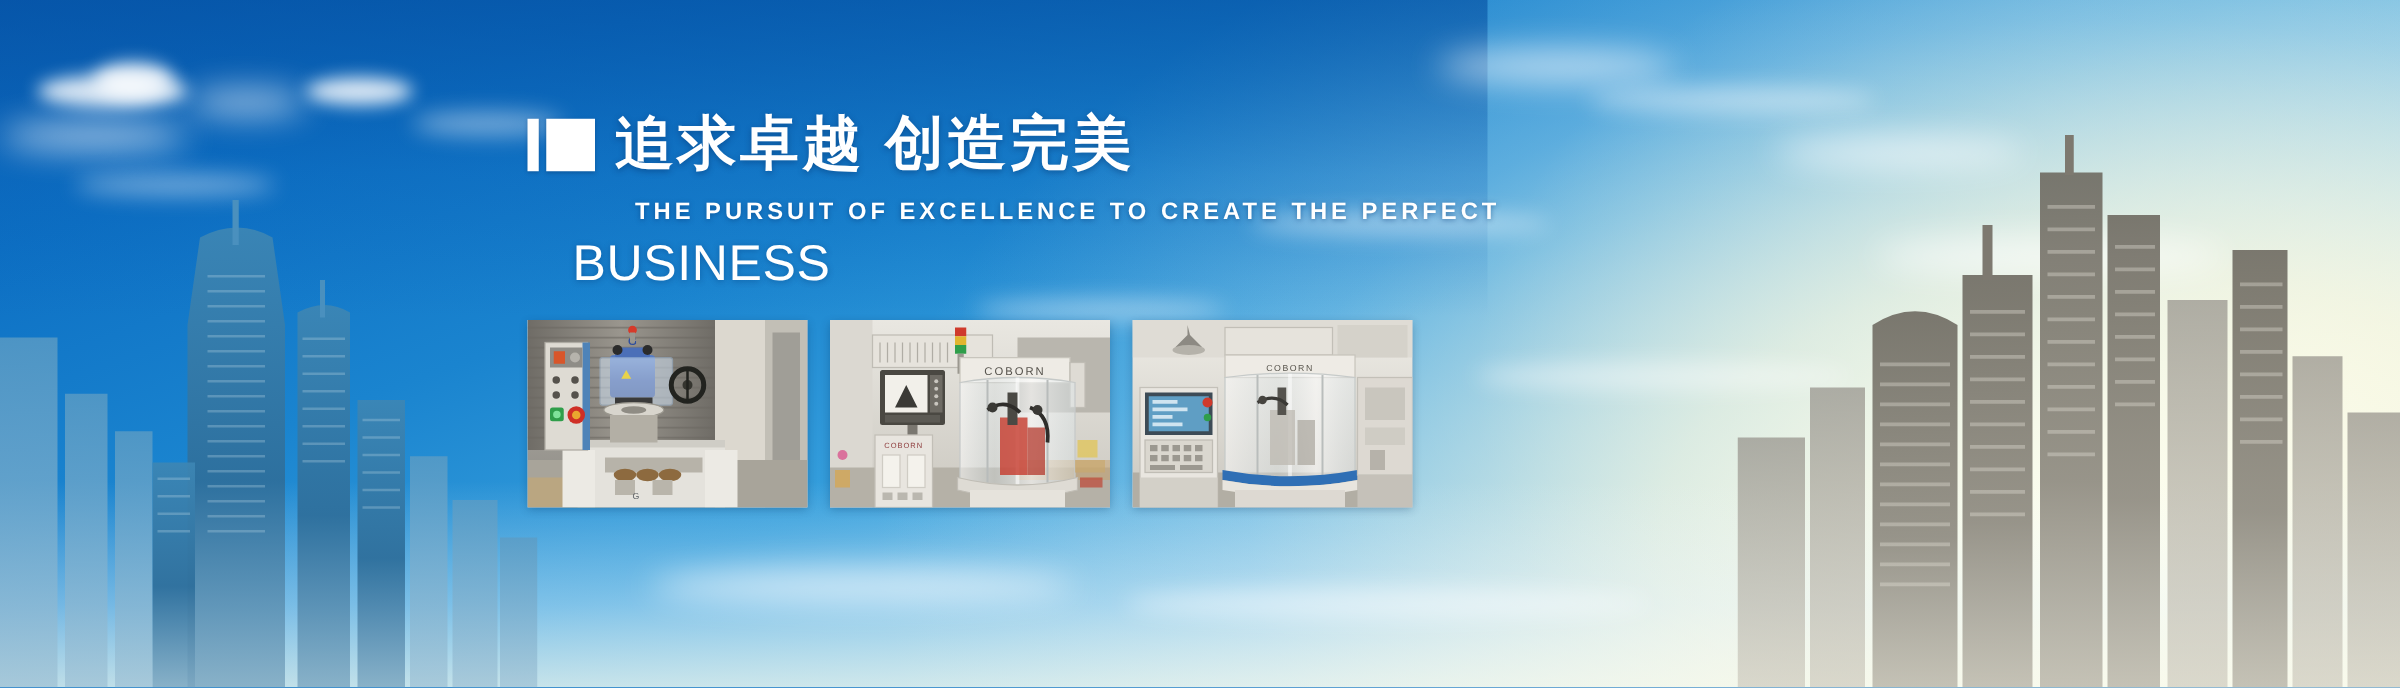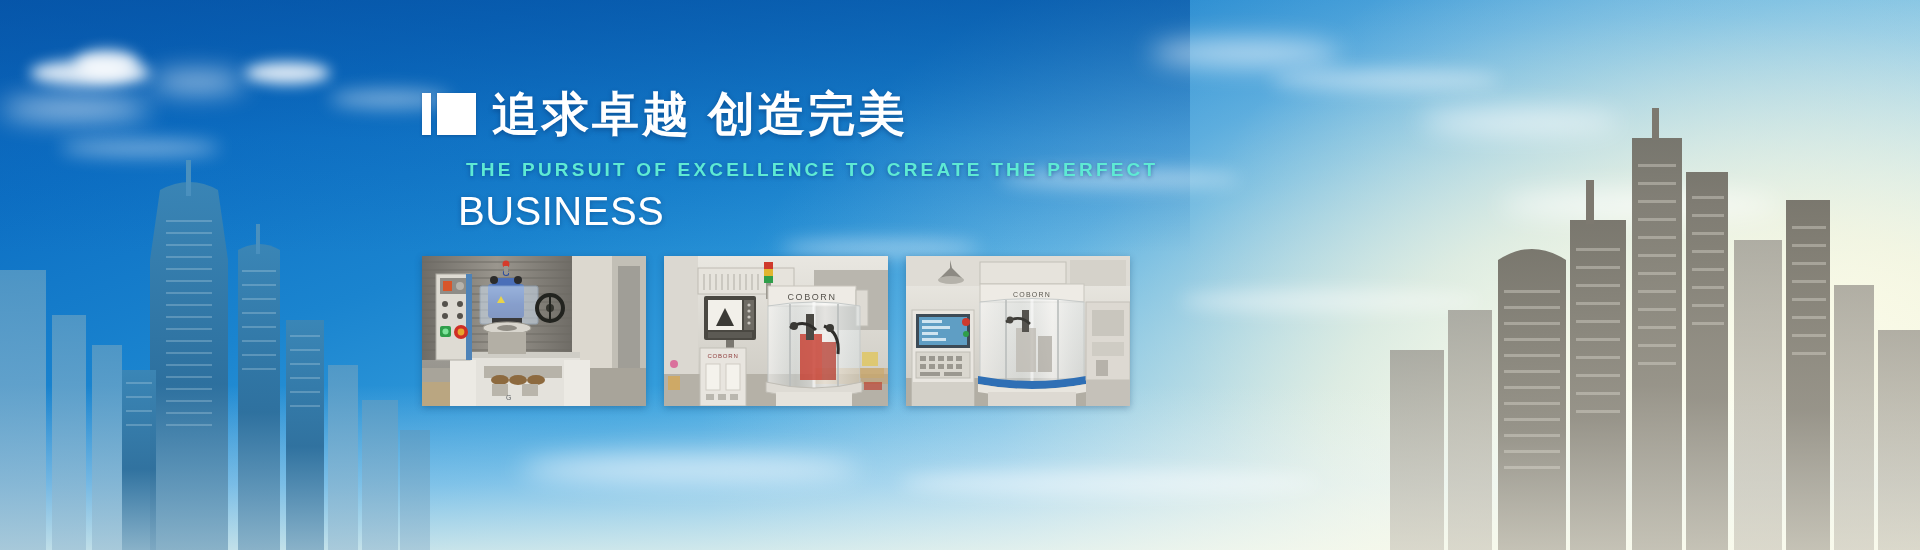--- a/index.html
+++ b/index.html
@@ -39,39 +39,39 @@
   .cloud.wisp { filter:blur(9px); background:rgba(255,255,255,0.45); }
 
   
   .city { position:absolute; bottom:0; }
   .city-left  { left:0;  width:430px; height:430px; }
   .city-right { right:0; width:530px; height:470px; }
 
   
   .text-block { position:absolute; left:422px; top:90px; }
 
-  .headline-row { display:flex; align-items:center; }
+  .headline-row { display:flex; align-items:flex-end; }
   .logo-mark { display:flex; align-items:center; margin-right:16px; }
   .logo-bar {
     width:9px; height:42px; background:#ffffff; margin-right:6px;
     box-shadow:0 1px 3px rgba(0,40,90,0.35);
   }
   .logo-square {
     width:39px; height:42px; background:#ffffff;
     box-shadow:0 1px 3px rgba(0,40,90,0.35);
   }
   .headline {
     font-size:47px; font-weight:bold; color:#ffffff;
     letter-spacing:3px; line-height:1;
     text-shadow:0 2px 5px rgba(0,45,100,0.45);
     white-space:nowrap;
   }
   .subtitle {
-    margin-top:22px; margin-left:44px;
-    font-size:19px; font-weight:bold; color:#5eead4;
+    margin-top:22px; margin-left:86px;
+    font-size:19px; font-weight:bold; color:#ffffff;
     letter-spacing:3.2px; white-space:nowrap;
     text-shadow:0 1px 4px rgba(0,50,110,0.50);
   }
   .business {
     margin-top:8px; margin-left:36px;
     font-size:40px; font-weight:300; color:#ffffff;
     letter-spacing:0.5px; line-height:1.1;
     text-shadow:0 1px 5px rgba(0,50,110,0.42);
   }
 

